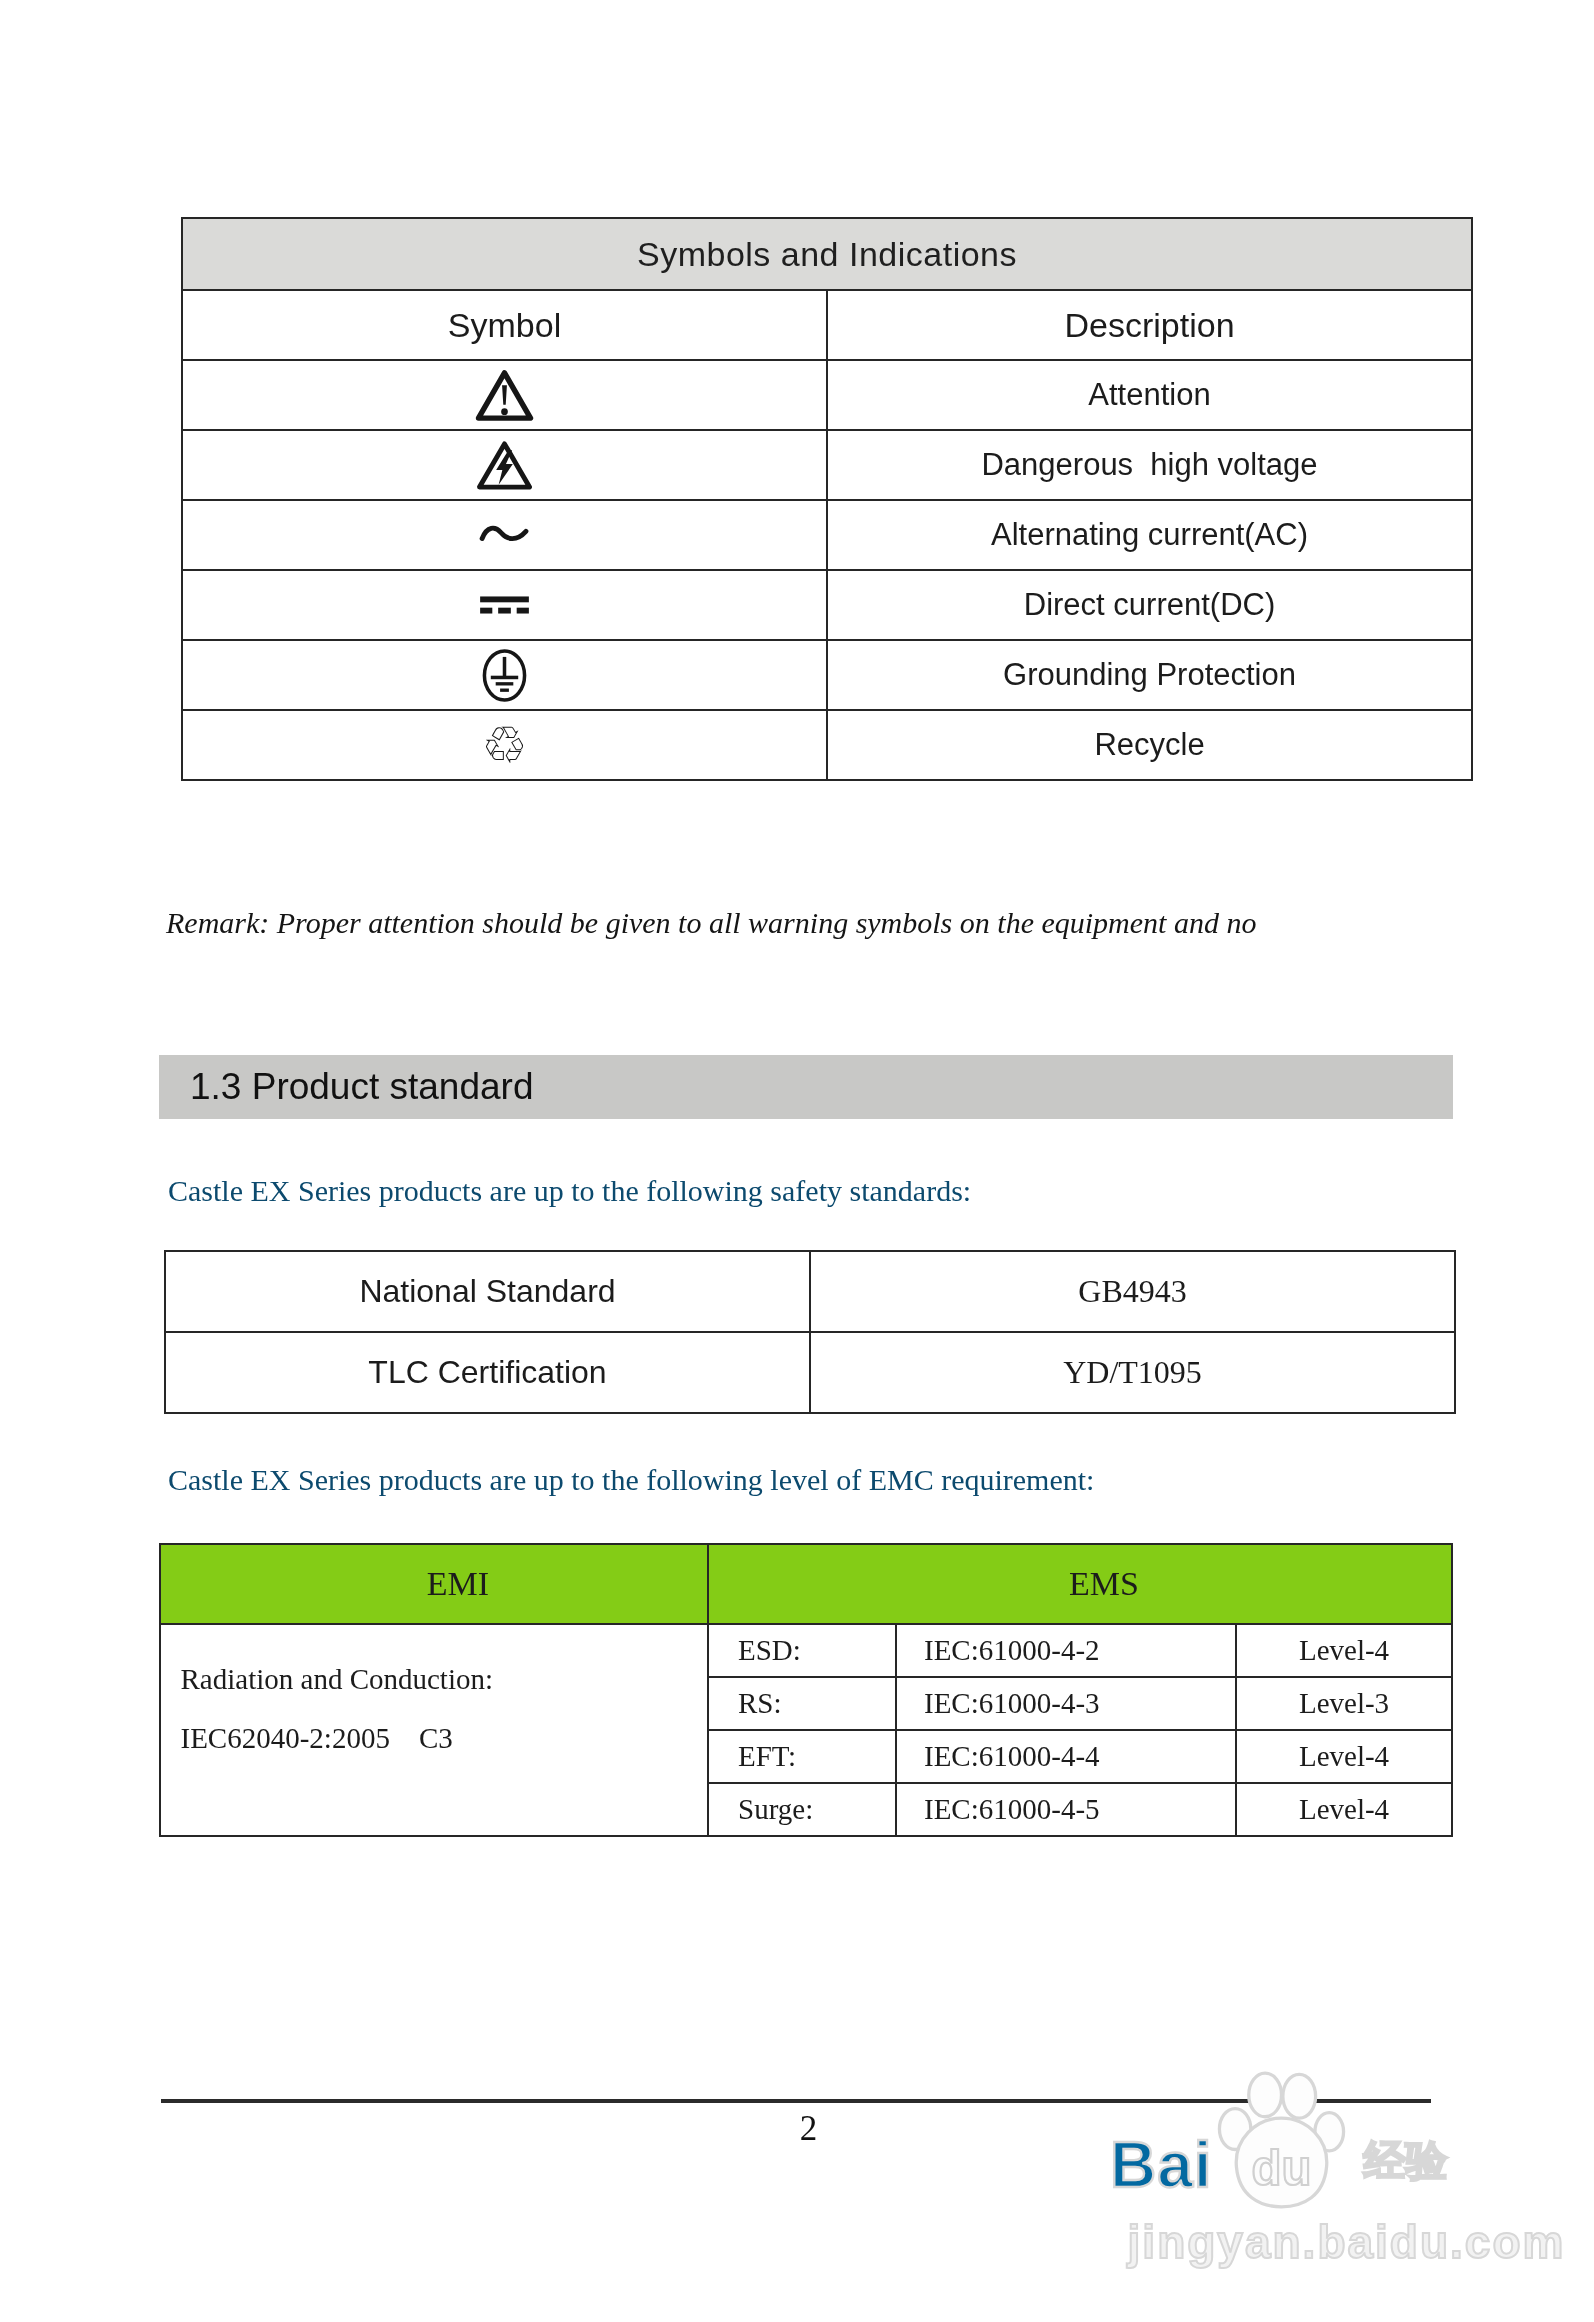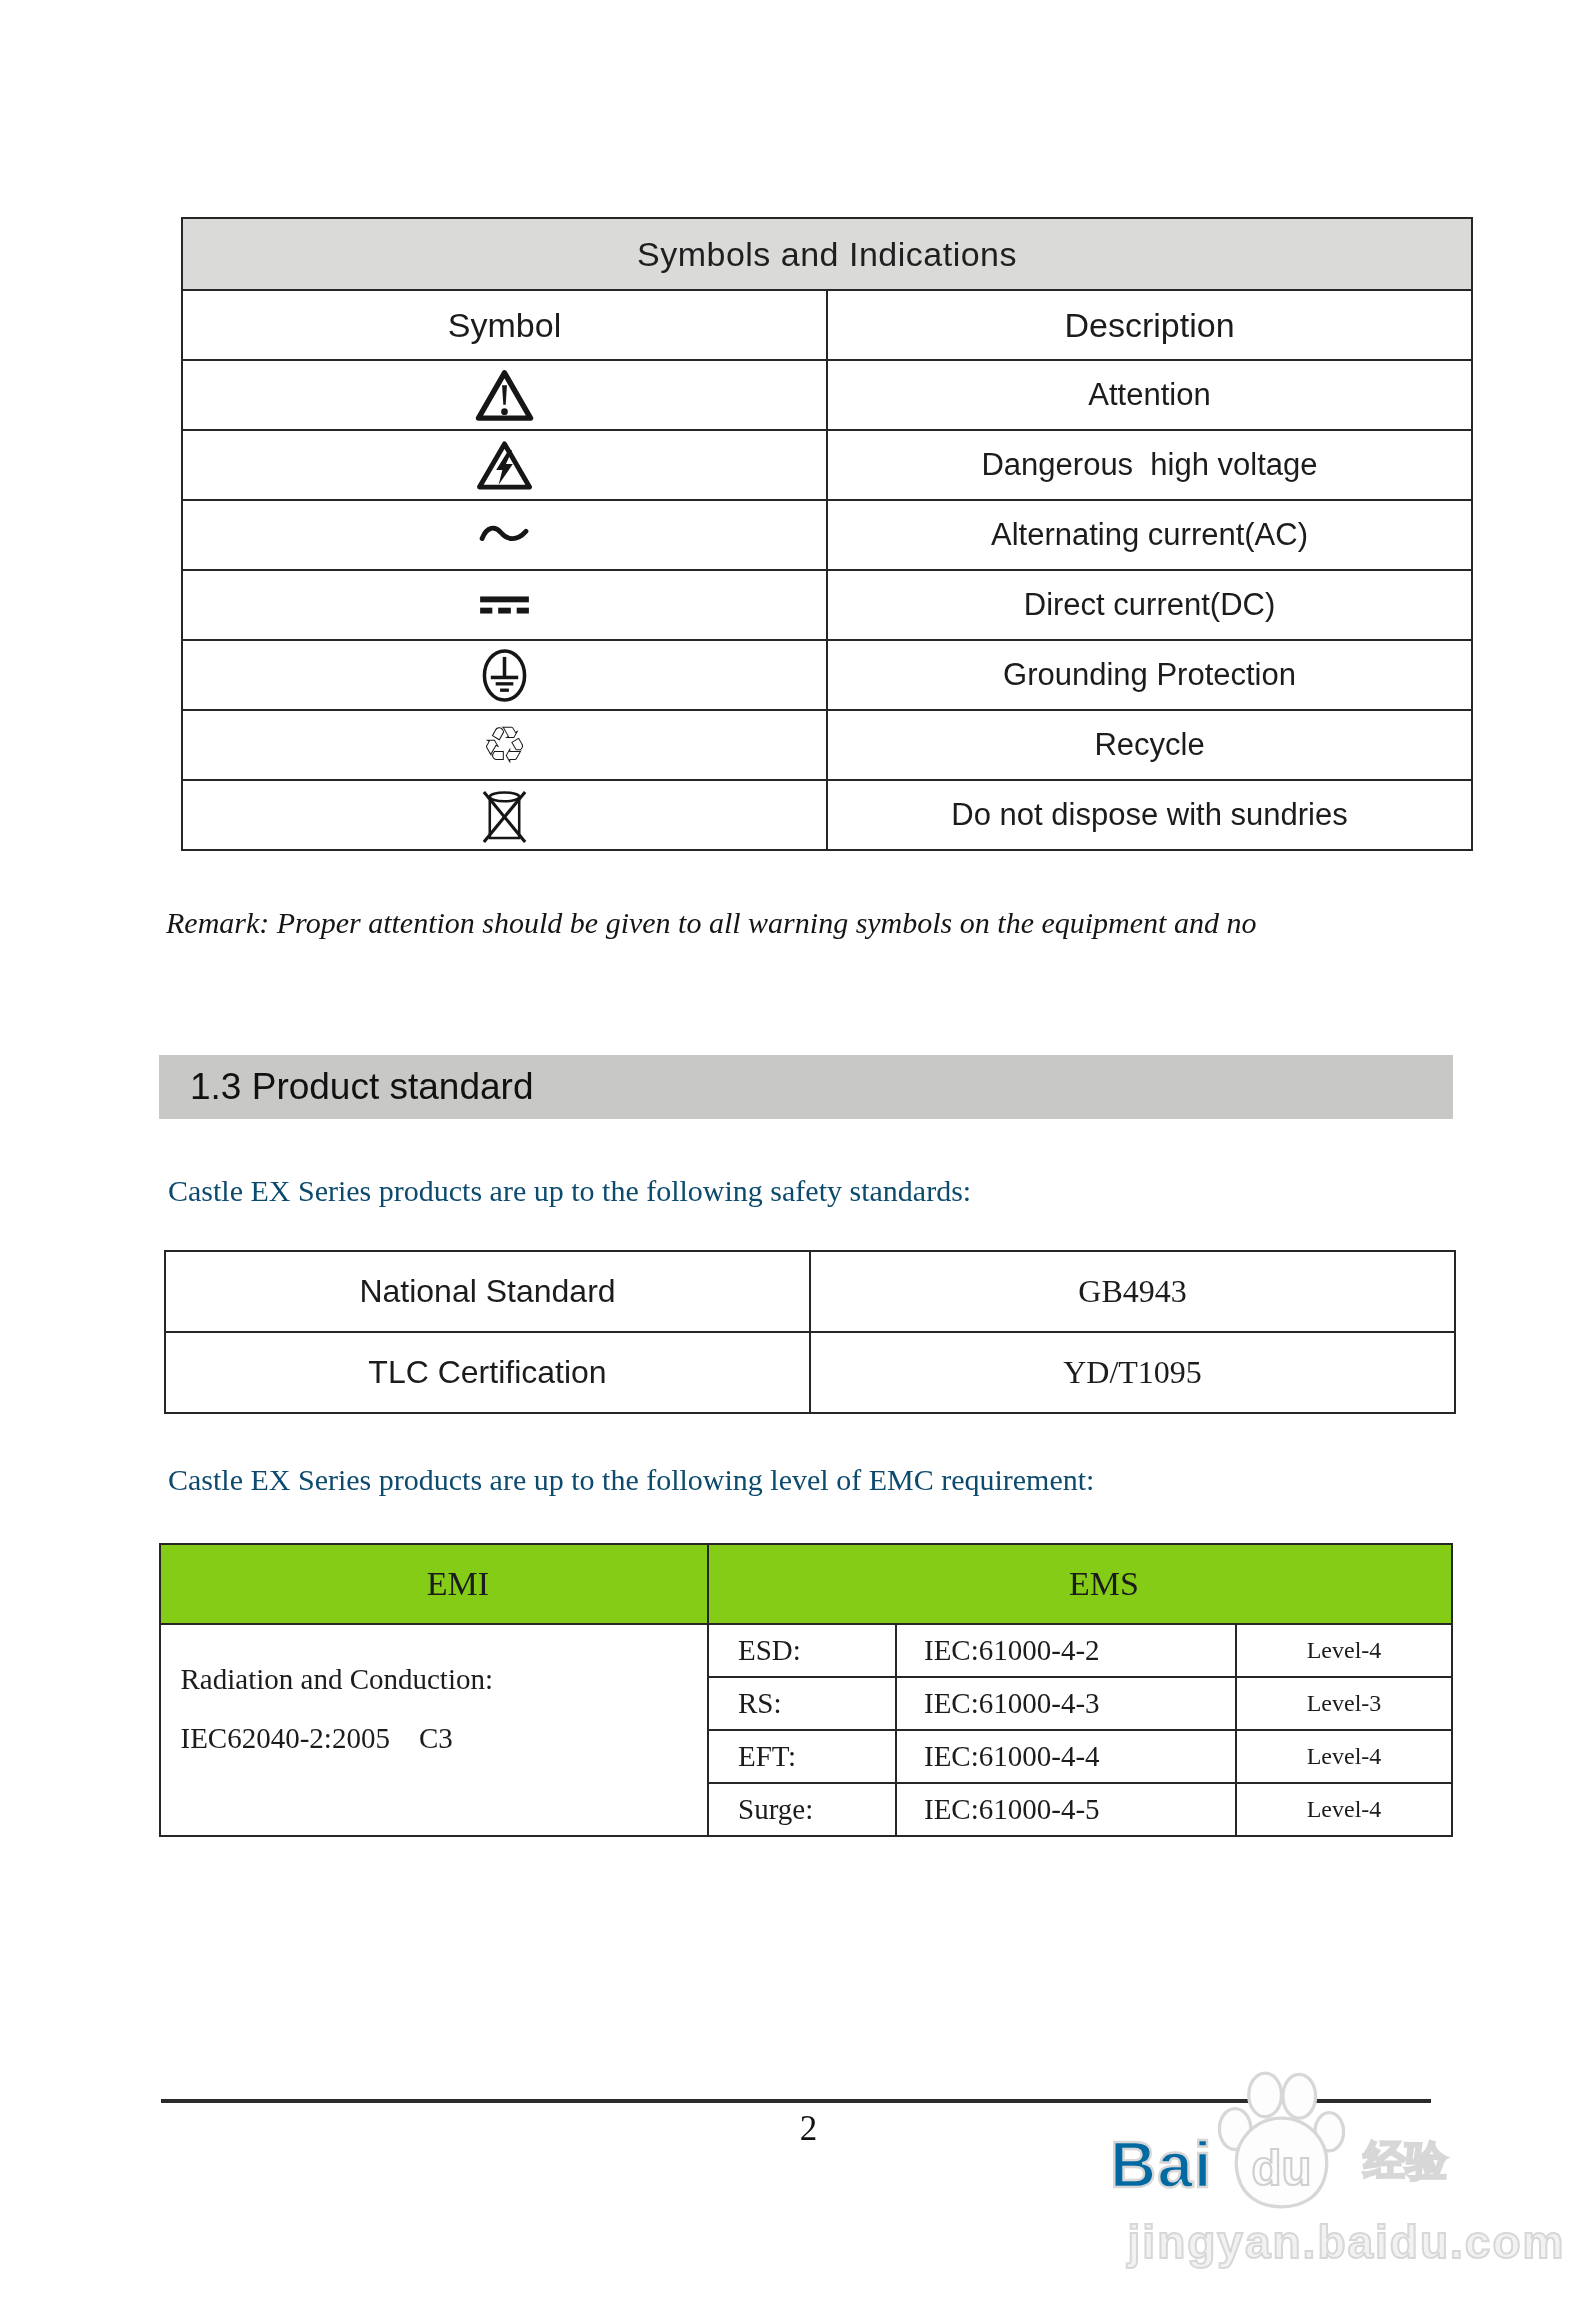--- a/index.html
+++ b/index.html
@@ -54,21 +54,21 @@
   
   .emc-table { left:159px; top:1543px; width:1292px; border:2.9px solid #1c1c1c; font-family:"Liberation Serif", serif; }
   .emc-table .emc-head { background:#84cc16; height:78px; text-align:center; font-size:34px;padding-left:48px; }
   .emc-table .ems-row { height:53px; }
   .emi-cell {
     vertical-align:top; text-align:left; padding:25px 9.8px 0 19.5px;
     font-size:29px; line-height:59px; white-space:pre-wrap;
   }
   .ems-name  { text-align:left; padding-left:29px; font-size:29px; }
   .ems-std   { text-align:left; padding-left:27px; font-size:29px; }
-  .ems-level { text-align:center; font-size:24px; }
+  .ems-level { text-align:center; font-size:29px; }
 
   
   .footer-line { position:absolute; left:161px; top:2099px; width:1270px; height:3.9px; background:#2b2b2b; }
   .page-number {
     position:absolute; left:164px; top:2109px; width:1289px; text-align:center;
     font-family:"Liberation Serif", serif; font-size:35px; color:#111;
   }
 
   
   .watermark { position:absolute; left:1110px; top:2069px; width:419px; }
@@ -161,31 +161,20 @@
       <td class="desc-cell">Grounding Protection</td>
     </tr>
 
     <tr class="sym-row">
       <td class="sym-cell">
         <span class="recycle-glyph">♲</span>
       </td>
       <td class="desc-cell">Recycle</td>
     </tr>
 
-    <tr class="sym-row">
-      <td class="sym-cell">
-        <svg width="51" height="57" viewBox="0 0 52 58">
-          <ellipse cx="26" cy="10" rx="15" ry="4.5" fill="none" stroke="#161616" stroke-width="2.6"></ellipse>
-          <path d="M11 10 L11 52 L41 52 L41 10" fill="none" stroke="#161616" stroke-width="2.6"></path>
-          <line x1="5" y1="5" x2="47" y2="56" stroke="#161616" stroke-width="3.2"></line>
-          <line x1="47" y1="5" x2="5" y2="56" stroke="#161616" stroke-width="3.2"></line>
-        </svg>
-      </td>
-      <td class="desc-cell">Do not dispose with sundries</td>
-    </tr>
   </tbody>
     </table>
 
   <div class="remark">
     <span>Remark: Proper attention should be given to all warning symbols on the equipment and no</span><br>
   </div>
 
   <div class="section-bar">
     <span>1.3 Product standard</span>
   </div>

